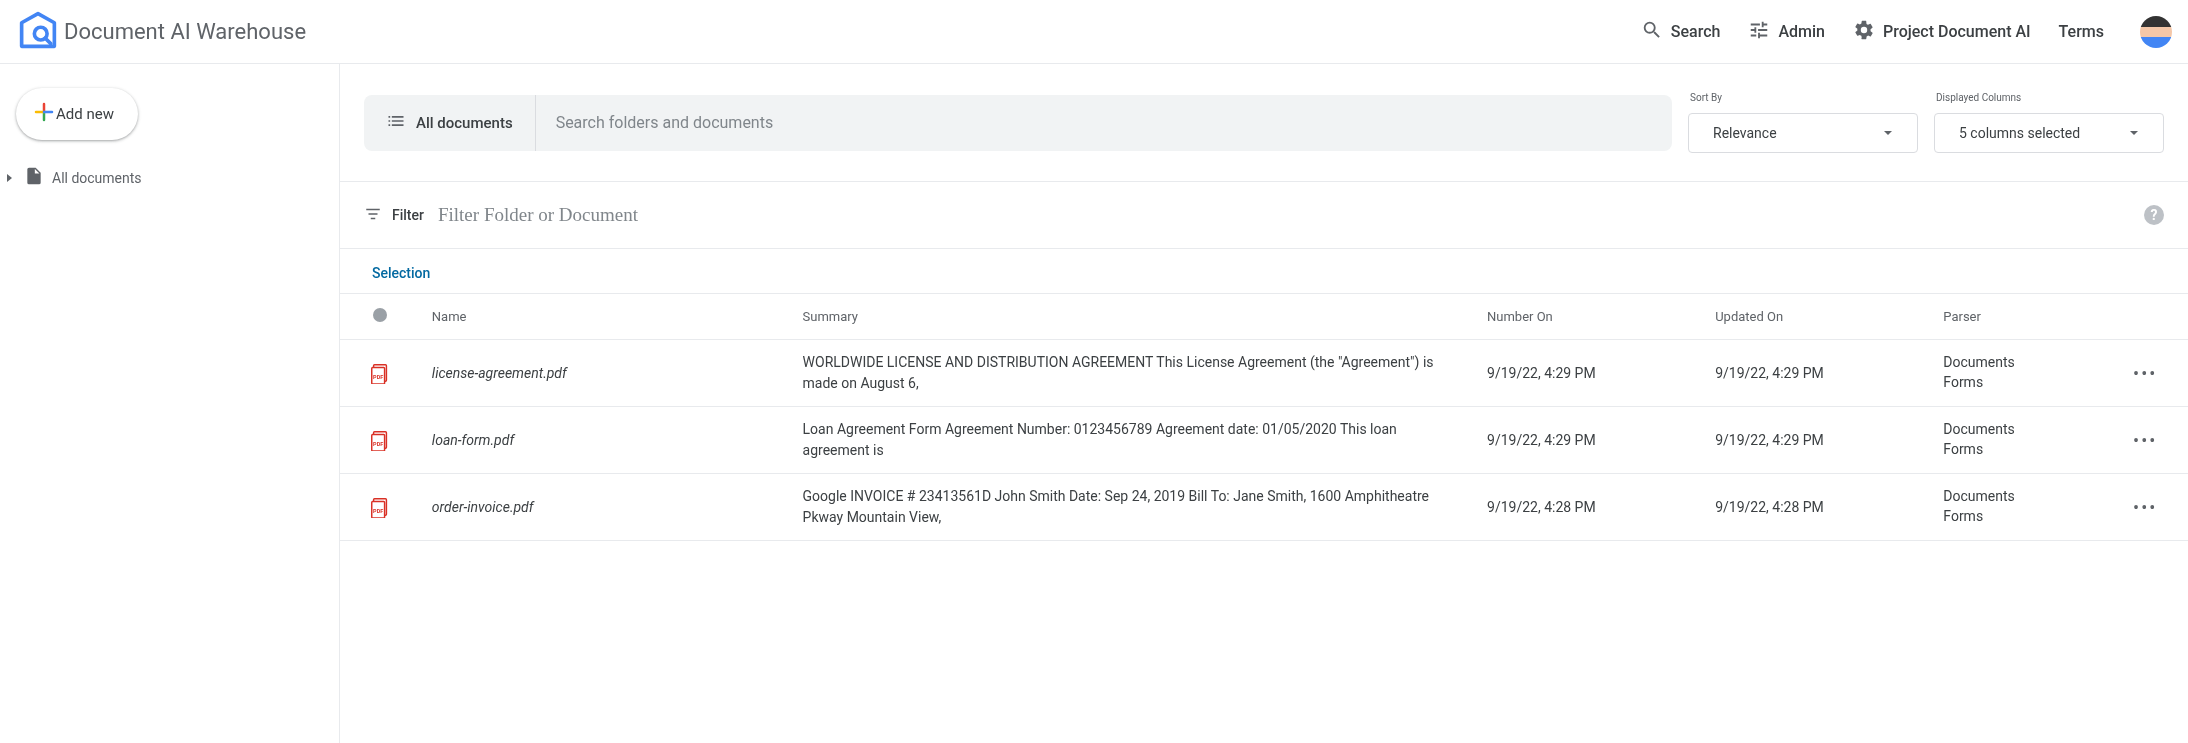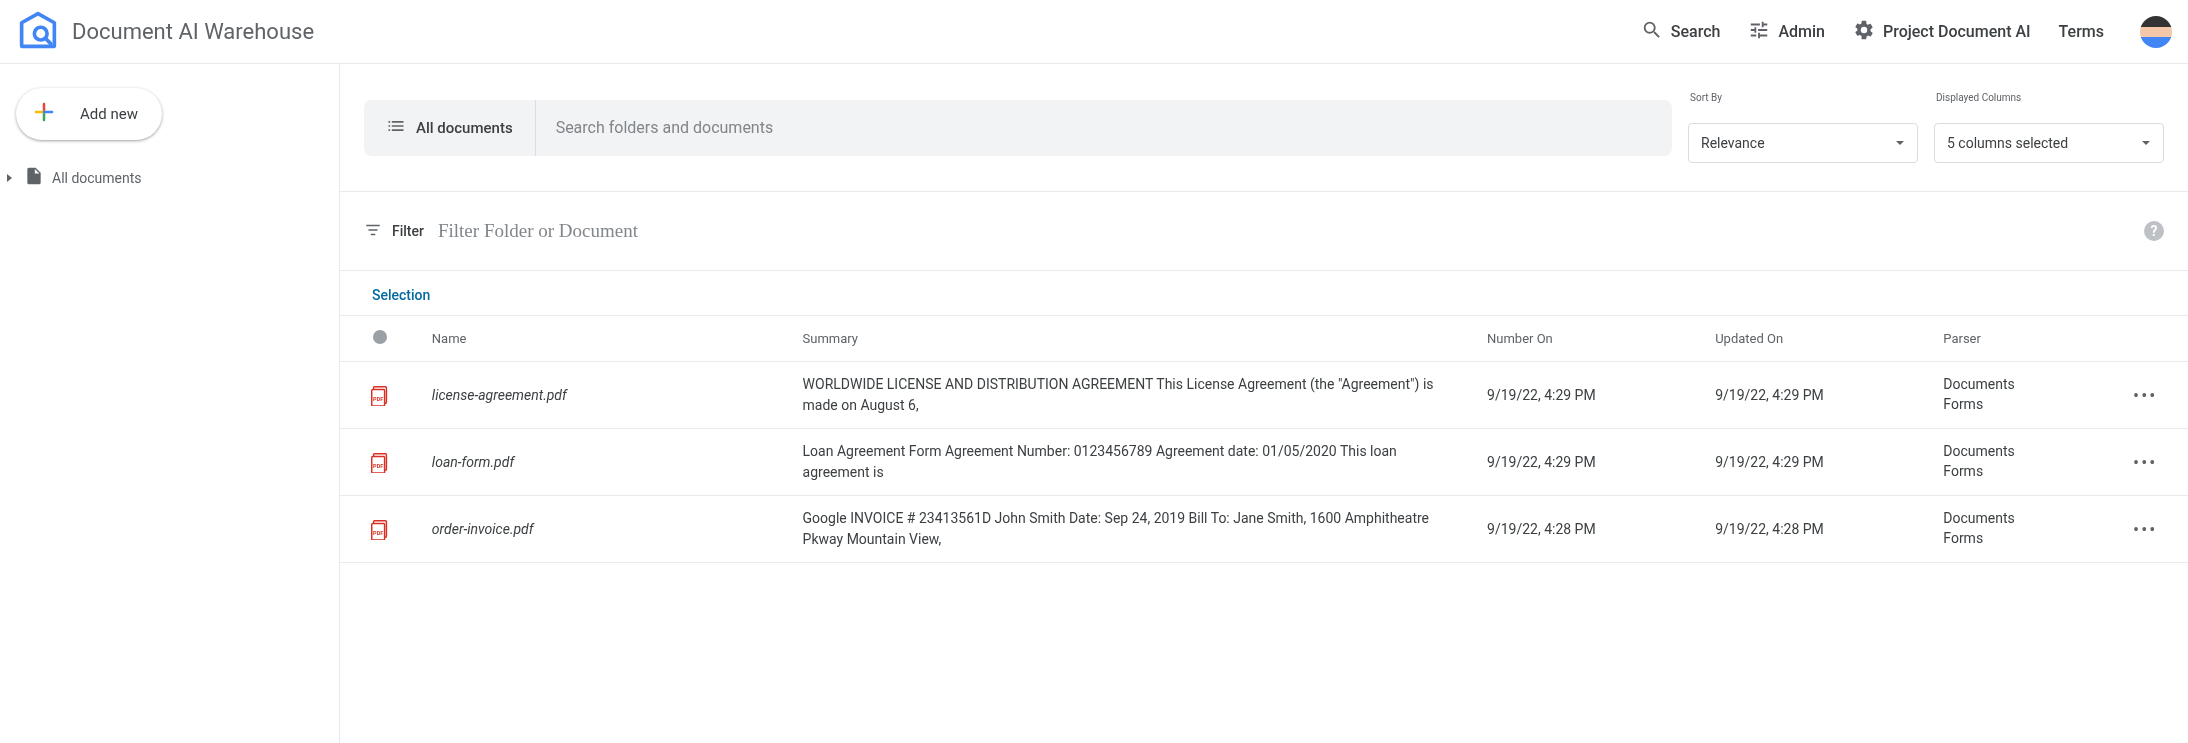--- a/index.html
+++ b/index.html
@@ -13,21 +13,21 @@
   .header {
     display: flex;
     align-items: center;
     height: 64px;
     padding: 0 16px;
     border-bottom: 1px solid #e8eaed;
   }
   .logo {
     display: flex;
     align-items: center;
-    gap: 12px;
+    gap: 4px;
   }
   .logo-icon {
     width: 44px;
     height: 40px;
   }
   .logo-text {
     font-size: 22px;
     color: #5f6368;
     font-weight: 400;
   }
@@ -58,21 +58,21 @@
   .layout { display: flex; }
   .sidebar {
     width: 340px;
     border-right: 1px solid #e8eaed;
     padding: 16px 0;
     min-height: 679px;
   }
   .add-new {
     display: inline-flex;
     align-items: center;
-    gap: 24px;
+    gap: 0;
     background: #fff;
     border: none;
     border-radius: 28px;
     box-shadow: 0 1px 2px rgba(60,64,67,.3), 0 1px 3px 1px rgba(60,64,67,.15);
     padding: 12px 24px 12px 16px;
     margin: 8px 16px 20px 16px;
     font-size: 15px;
     color: #3c4043;
     cursor: pointer;
     font-family: inherit;
@@ -133,45 +133,45 @@
     color: #3c4043;
     outline: none;
     font-family: inherit;
   }
   .search-input::placeholder { color: #80868b; }
   .select-field {
     border: 1px solid #dadce0;
     border-radius: 4px;
     height: 40px;
     min-width: 230px;
-    padding: 0 12px;
+    padding: 0 24px;
     display: flex;
     align-items: center;
     justify-content: space-between;
     position: relative;
     cursor: pointer;
-    margin-top: 18px;
+    margin-top: 8px;
   }
   .select-wrap { display: flex; flex-direction: column; }
   .select-label {
     font-size: 10px;
     color: #5f6368;
     margin-bottom: 2px;
     padding-left: 2px;
   }
   .select-value { font-size: 14px; color: #3c4043; }
   .select-caret svg { width: 10px; height: 10px; fill: #5f6368; }
 
   
   .filter-bar {
     display: flex;
     align-items: center;
     border-top: 1px solid #e8eaed;
     border-bottom: 1px solid #e8eaed;
-    padding: 28px 24px;
+    padding: 22px 24px;
     gap: 14px;
   }
   .filter-label {
     display: flex;
     align-items: center;
     gap: 10px;
     font-weight: 500;
     font-size: 14px;
     color: #3c4043;
   }

